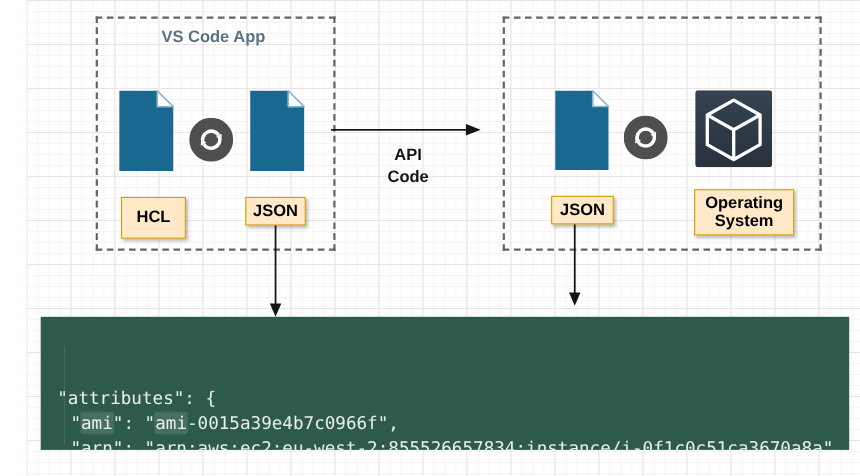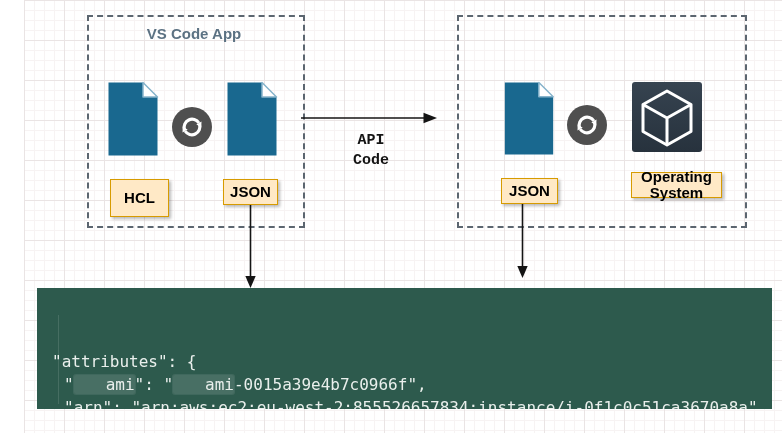--- a/index.html
+++ b/index.html
@@ -20,21 +20,21 @@
   .icon{position:absolute;}
   .tag{
     position:absolute;display:flex;align-items:center;justify-content:center;
     background:#ffe9c6;border:1.5px solid #d79b00;
     font-size:15px;font-weight:bold;color:#000;text-align:center;line-height:16px;
     box-shadow:2px 2px 3px rgba(0,0,0,0.28);
     box-sizing:border-box;
   }
   #api-call-label{
     position:absolute;left:302px;top:131px;width:90px;text-align:center;
-    font-size:15px;font-weight:bold;color:#141414;line-height:20px;font-family:Liberation Mono, monospace;
+    font-size:15px;font-weight:bold;color:#141414;line-height:20px;
   }
   #arrow-layer{position:absolute;left:0;top:0;pointer-events:none;}
   #arrow-layer line{stroke:#141414;stroke-width:1.6;}
   #arrow-layer polygon{fill:#141414;}
   #code-panel{
     position:absolute;left:13px;top:288px;width:735px;height:121px;
     background:#2d5a4d;box-sizing:border-box;padding-top:5px;
     font-family:"DejaVu Sans Mono","Liberation Mono",monospace;
     font-size:16px;color:#e9efec;white-space:pre;overflow:hidden;
   }
@@ -42,21 +42,20 @@
     position:absolute;left:21px;top:27px;bottom:5px;width:1px;
     background:rgba(255,255,255,0.12);
   }
   .code-line{line-height:23px;}
   .code-line.indent-0{padding-left:15px;}
   .code-line.indent-1{padding-left:27px;}
   .hl{
     background:rgba(255,255,255,0.13);
     box-shadow:0 0 0 1px rgba(255,255,255,0.09);
     border-radius:2px;
-    padding-left:32px;
   }
 </style>
 </head>
 <body>
 
 <div id="canvas">
 
   <div class="dashed-box" style="left:63px;top:15px;width:214px;height:209px;"></div>
   <div class="box-title" style="left:63px;top:25px;width:214px;">VS Code App</div>
 
@@ -119,21 +118,21 @@
           <stop offset="1" stop-color="#27323d"></stop>
         </linearGradient>
       </defs>
       <rect x="0" y="0" width="70" height="70" rx="3" fill="url(#cubeBg)"></rect>
       <path d="M35 9 L59 22.5 V49.5 L35 63 L11 49.5 V22.5 Z" fill="none" stroke="#ffffff" stroke-width="3" stroke-linejoin="round"></path>
       <path d="M11 22.5 L35 36 L59 22.5 M35 36 V63" fill="none" stroke="#ffffff" stroke-width="3" stroke-linejoin="round"></path>
     </svg>
   </span>
 
   <div class="tag" style="left:477px;top:178px;width:57px;height:26px;">JSON</div>
-  <div class="tag" style="left:607px;top:172px;width:91px;height:26px;flex-direction:column;">
+  <div class="tag" style="left:607px;top:172px;width:91px;height:42px;flex-direction:column;">
     <div>Operating</div>
     <div>System</div>
   </div>
 
   <svg id="arrow-layer" width="782" height="433" viewBox="0 0 782 433">
     <g>
       <line x1="277" y1="118" x2="401" y2="118"></line>
       <polygon points="413,118 399.5,112.8 399.5,123.2"></polygon>
     </g>
     <g>

